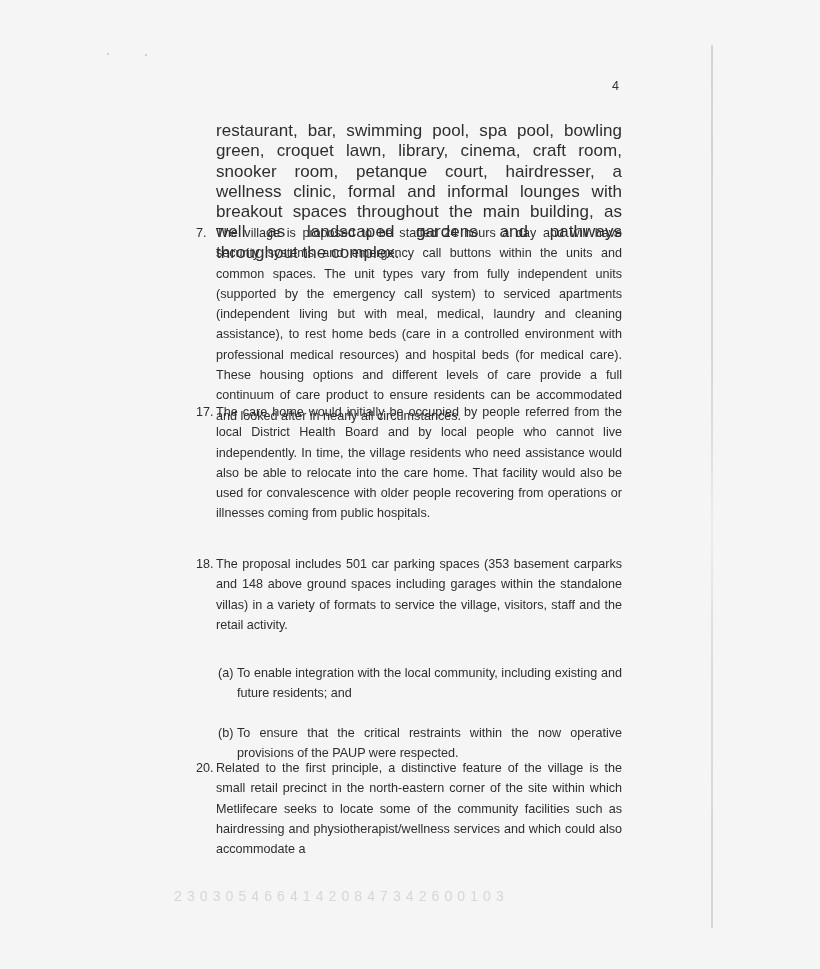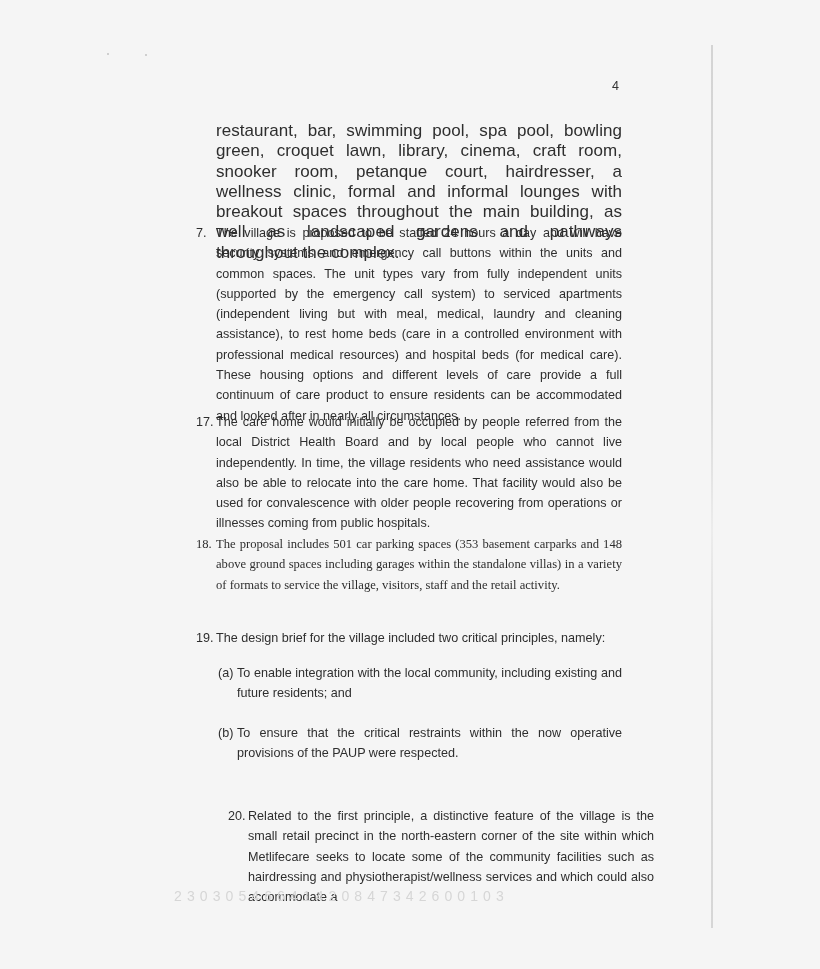--- a/index.html
+++ b/index.html
@@ -105,45 +105,41 @@
 
   <div class="page-number">4</div>
 
   <div class="text-block" style="top:121px;">restaurant, bar, swimming pool, spa pool, bowling green, croquet lawn, library, cinema, craft room, snooker room, petanque court, hairdresser, a wellness clinic, formal and informal lounges with breakout spaces throughout the main building, as well as landscaped gardens and pathways throughout the complex.</div>
 
   <div class="para" style="top:223px;">
     <span class="num">7.</span>
     <div class="body">The village is proposed to be staffed 24 hours a day and will have security systems and emergency call buttons within the units and common spaces. The unit types vary from fully independent units (supported by the emergency call system) to serviced apartments (independent living but with meal, medical, laundry and cleaning assistance), to rest home beds (care in a controlled environment with professional medical resources) and hospital beds (for medical care). These housing options and different levels of care provide a full continuum of care product to ensure residents can be accommodated and looked after in nearly all circumstances.</div>
   </div>
 
-  <div class="para" style="top:412px;">
+  <div class="para" style="top:402px;">
     <span class="num">17.</span>
     <div class="body">The care home would initially be occupied by people referred from the local District Health Board and by local people who cannot live independently. In time, the village residents who need assistance would also be able to relocate into the care home. That facility would also be used for convalescence with older people recovering from operations or illnesses coming from public hospitals.</div>
   </div>
 
-  <div class="para" style="top:534px;font-family:Liberation Serif, serif;">
+  <div class="para" style="top:554px;">
     <span class="num">18.</span>
     <div class="body">The proposal includes 501 car parking spaces (353 basement carparks and 148 above ground spaces including garages within the standalone villas) in a variety of formats to service the village, visitors, staff and the retail activity.</div>
   </div>
 
-  <div class="para" style="top:628px;">
-    <span class="num">19.</span>
-    <div class="body">The design brief for the village included two critical principles, namely:</div>
-  </div>
 
   <div class="subpara" style="top:663px;">
     <span class="label">(a)</span>
     <div class="body">To enable integration with the local community, including existing and future residents; and</div>
   </div>
 
   <div class="subpara" style="top:723px;">
     <span class="label">(b)</span>
     <div class="body">To ensure that the critical restraints within the now operative provisions of the PAUP were respected.</div>
   </div>
 
-  <div class="para" style="top:806px;margin-left:32px;">
+  <div class="para" style="top:758px;">
     <span class="num">20.</span>
     <div class="body">Related to the first principle, a distinctive feature of the village is the small retail precinct in the north-eastern corner of the site within which Metlifecare seeks to locate some of the community facilities such as hairdressing and physiotherapist/wellness services and which could also accommodate a</div>
   </div>
 
   <div class="footer-ref">2 3 0 3 0 5 4 6 6 4   1 4 2 0 8 4 7 3 4 2 6 0 0   1 0 3</div>
 
 </div>
 
 </body></html>

